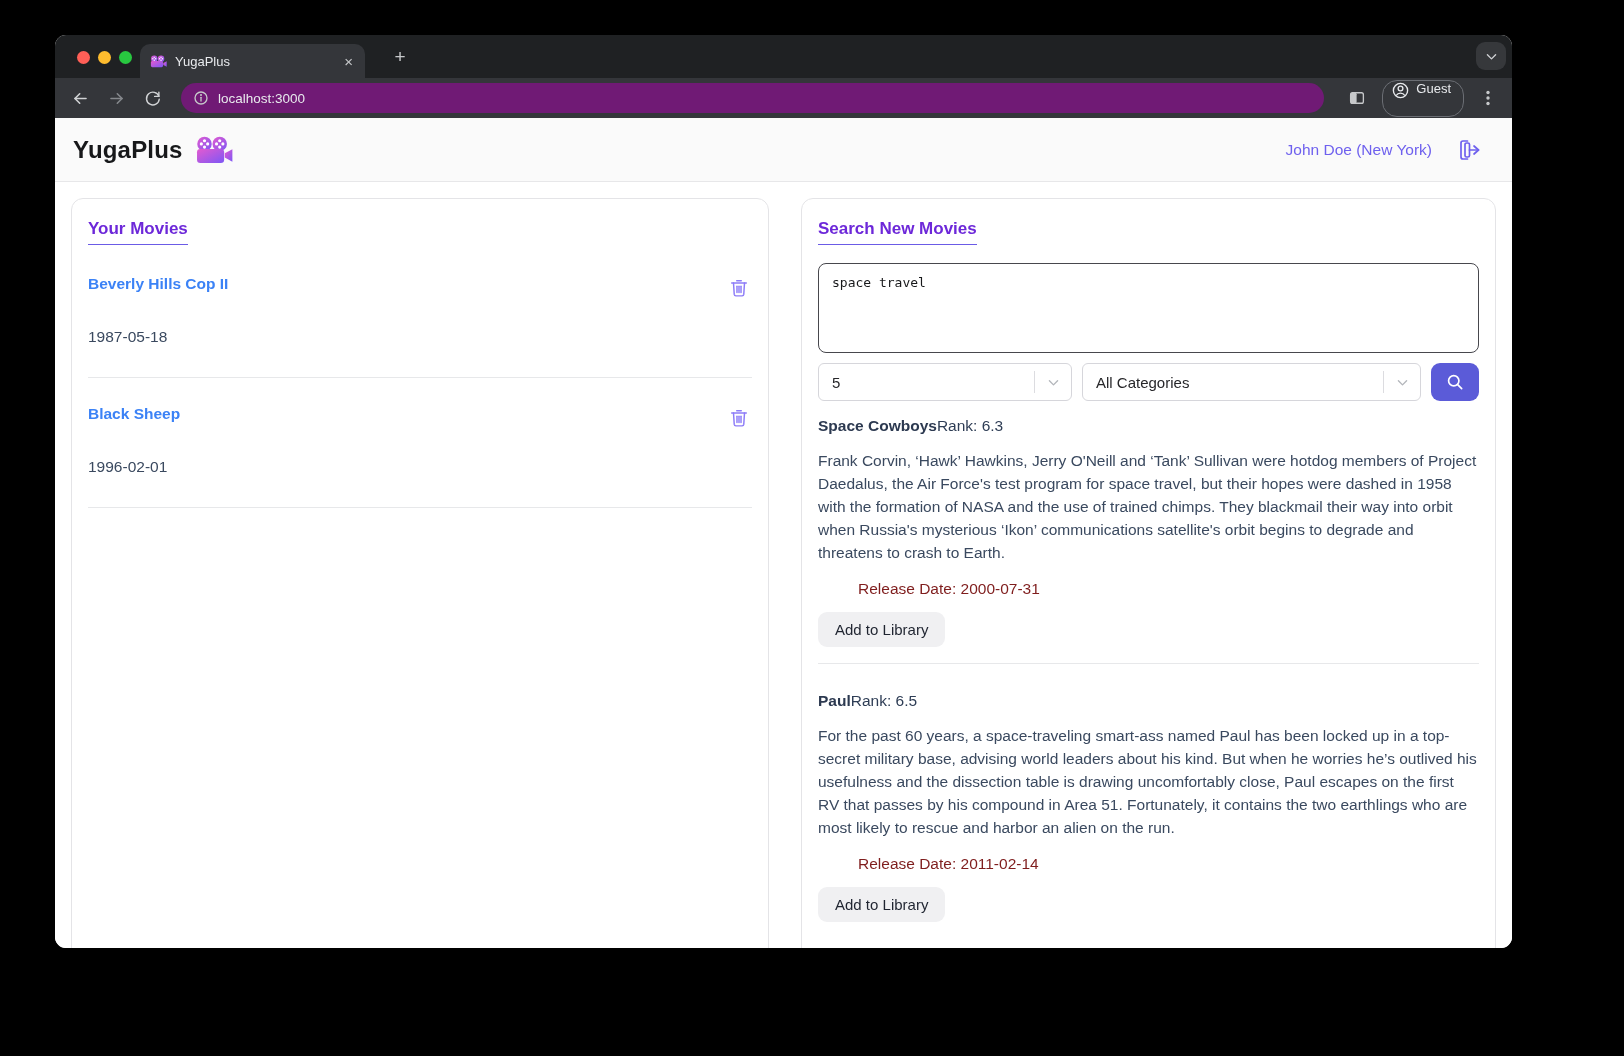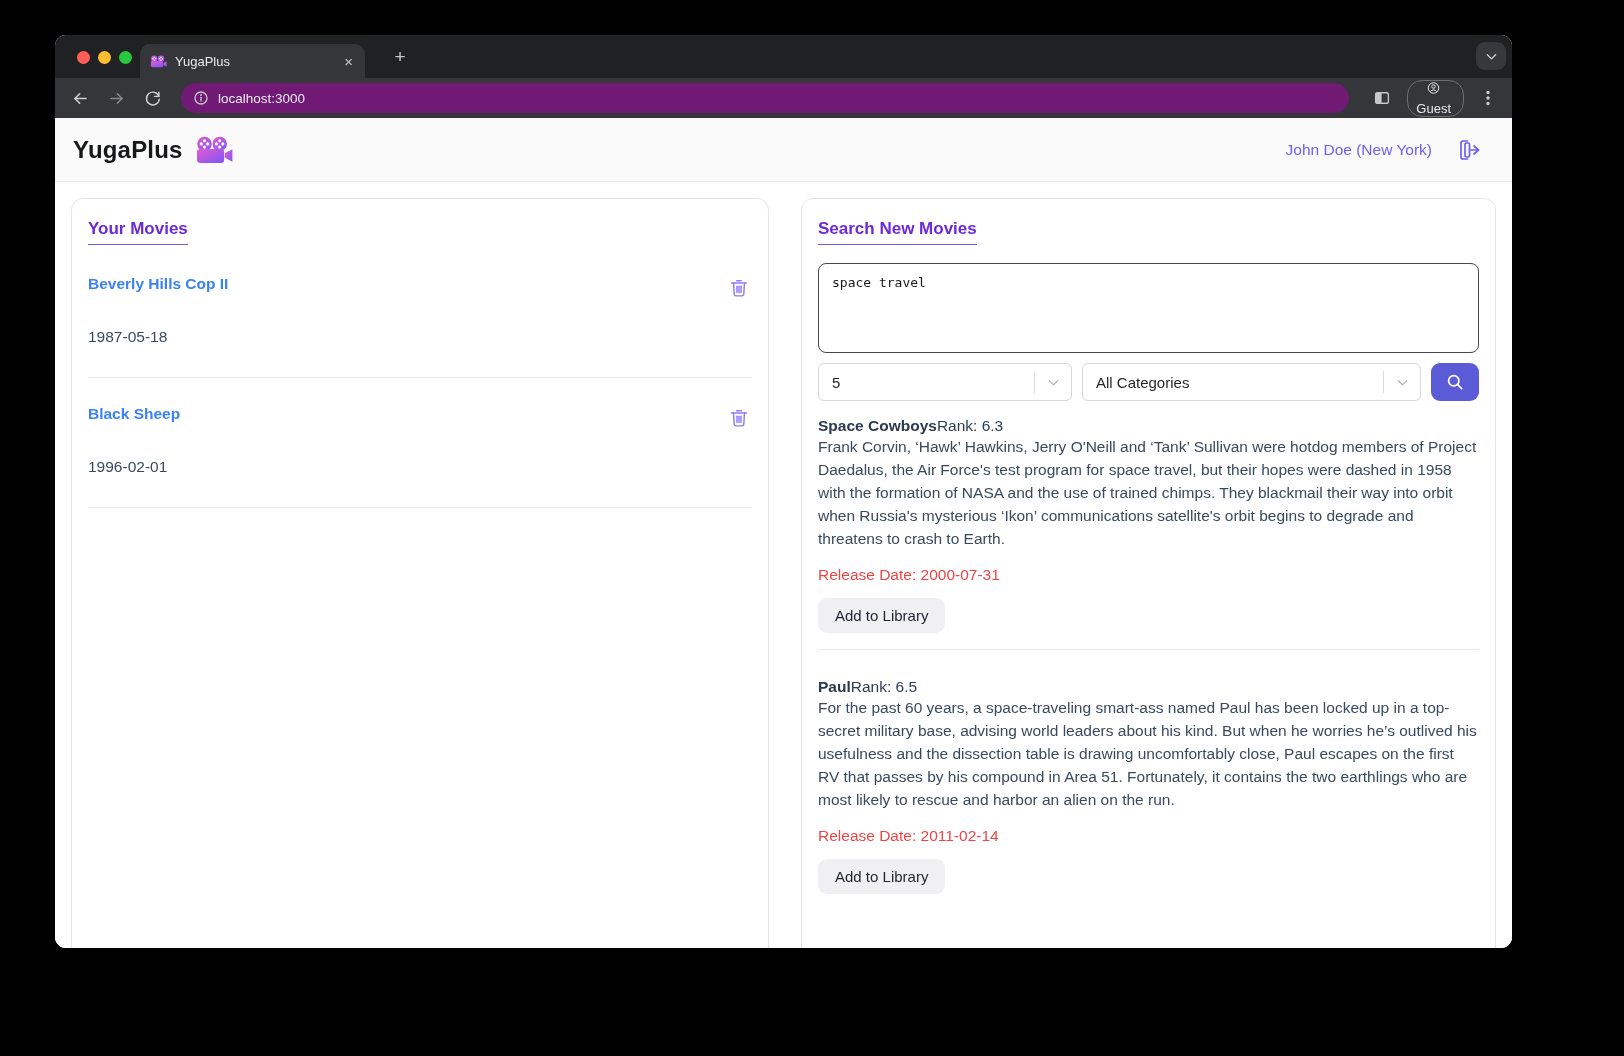--- a/index.html
+++ b/index.html
@@ -20,22 +20,22 @@
   .newtab { position:absolute; left:332px; top:9px; width:26px; height:26px; border-radius:6px;
     color:#c6c8ca; font-size:19px; display:flex; align-items:center; justify-content:center; }
   .strip-chevron { position:absolute; right:6px; top:7px; width:30px; height:28px; border-radius:9px;
     background:#36383b; display:flex; align-items:center; justify-content:center; }
 
   .toolbar { height:40px; background:#34363a; flex:none; display:flex; align-items:center; padding:0 14px; gap:14px; }
   .nav-ic { display:flex; align-items:center; justify-content:center; width:22px; height:22px; }
   .addr { flex:1; height:30px; background:#701a75; border-radius:15px; display:flex; align-items:center;
     padding:0 12px; gap:9px; margin:0 8px 0 4px; }
   .url { color:#e8eaed; font-size:13.5px; }
-  .guest { height:37px; border:1px solid #6b6e74; border-radius:15px; display:flex; align-items:center;
-    gap:6px; padding:0 12px 0 8px; color:#e8eaed; font-size:13px;flex-direction:column; }
+  .guest { height:37px; border:1px solid #6b6e74; border-radius:15px; display:flex; 
+    gap:6px; padding:0 12px 0 8px; color:#e8eaed; font-size:13px; }
   .kebab { display:flex; align-items:center; justify-content:center; width:20px; height:22px; }
 
   
   .app-header { height:64px; background:#fafafa; border-bottom:1px solid #e7e7e9; flex:none;
     display:flex; align-items:center; padding:0 18px; }
   .brand { font-size:24px; font-weight:bold; color:#17181a; letter-spacing:.2px; }
   .brand-icon { margin-left:12px; display:flex; }
   .spacer { flex:1; }
   .user-name { color:#6e60ee; font-size:15.5px; }
   .logout { margin:0 12px 0 26px; display:flex; background:none; border:none; cursor:pointer; }
@@ -66,22 +66,22 @@
   .select-value { flex:1; }
   .select-div { width:1px; height:22px; background:#dcdce0; }
   .select-chev { width:36px; display:flex; align-items:center; justify-content:center; }
   .search-btn { width:48px; height:38px; background:#5b5bd8; border:none; border-radius:9px;
     display:flex; align-items:center; justify-content:center; cursor:pointer; flex:none; }
 
   .result { margin-top:16px; }
   .result-head { display:flex; justify-content:flex-start; align-items:baseline; }
   .result-title { font-size:15.5px; font-weight:bold; color:#2c3950; }
   .result-rank { font-size:15.5px; color:#2e3d55; }
-  .result-desc { font-size:15.5px; line-height:23px; color:#3a495f; }
-  .result-release { margin-top:16px; font-size:15.5px; color:#ef4444; }
+  .result-desc { margin-top:14px; font-size:15.5px; line-height:23px; color:#3a495f; }
+  .result-release { margin-top:16px; font-size:15.5px; color:#7f1d1d;margin-left:40px; }
   .add-btn { margin-top:14px; background:#f0f0f2; border:none; border-radius:9px; padding:9px 17px;
     font-size:15px; color:#1f2430; font-family:"Liberation Sans", sans-serif; cursor:pointer; }
   .result-sep { border:none; border-top:1px solid #e7e8ea; margin:16px 0 28px; }
 </style>
 </head>
 <body>
 
 <svg width="0" height="0" style="position:absolute">
   <defs>
     <linearGradient id="camGrad" x1="0" y1="0" x2="1" y2="1">

